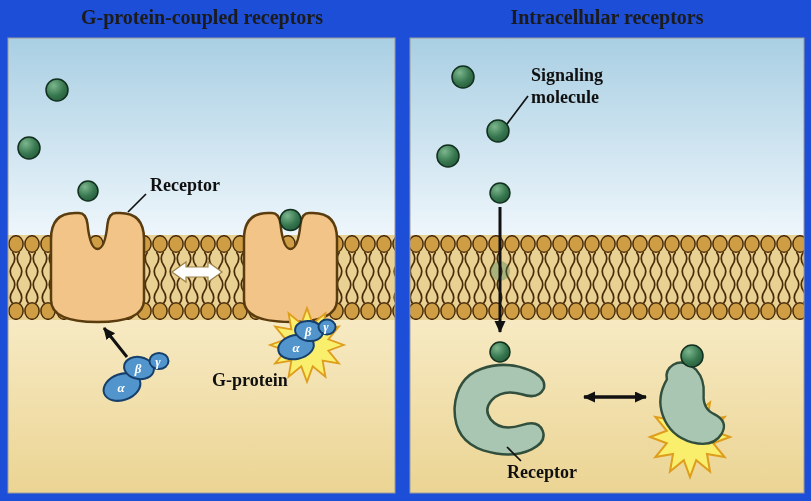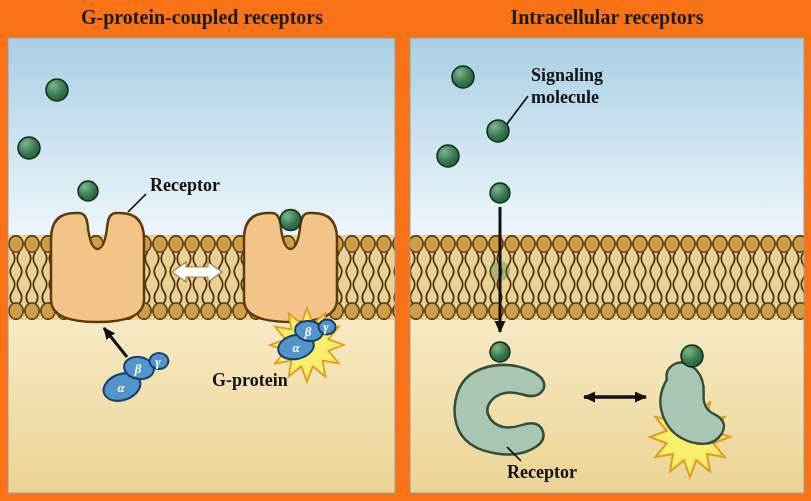--- a/index.html
+++ b/index.html
@@ -1,16 +1,16 @@
 <!DOCTYPE html>
 <html><head>
 <meta charset="utf-8">
 <style>
   html,body{margin:0;padding:0;background:#fff}
-  .stage{position:relative;width:811px;height:501px;background:#f97316;overflow:hidden;
+  .stage{position:relative;width:811px;height:501px;background:#1d4ed8;overflow:hidden;
          font-family:"Liberation Serif",serif}
   svg{display:block}
   .title{font:700 20px "Liberation Serif",serif;fill:#1b1b1b}
   .lbl{font:700 18px "Liberation Serif",serif;fill:#101010}
   .greek{font:italic 700 13px "Liberation Serif",serif;fill:#ffffff}
 </style>
 </head>
 <body>
 
 <div class="stage">

